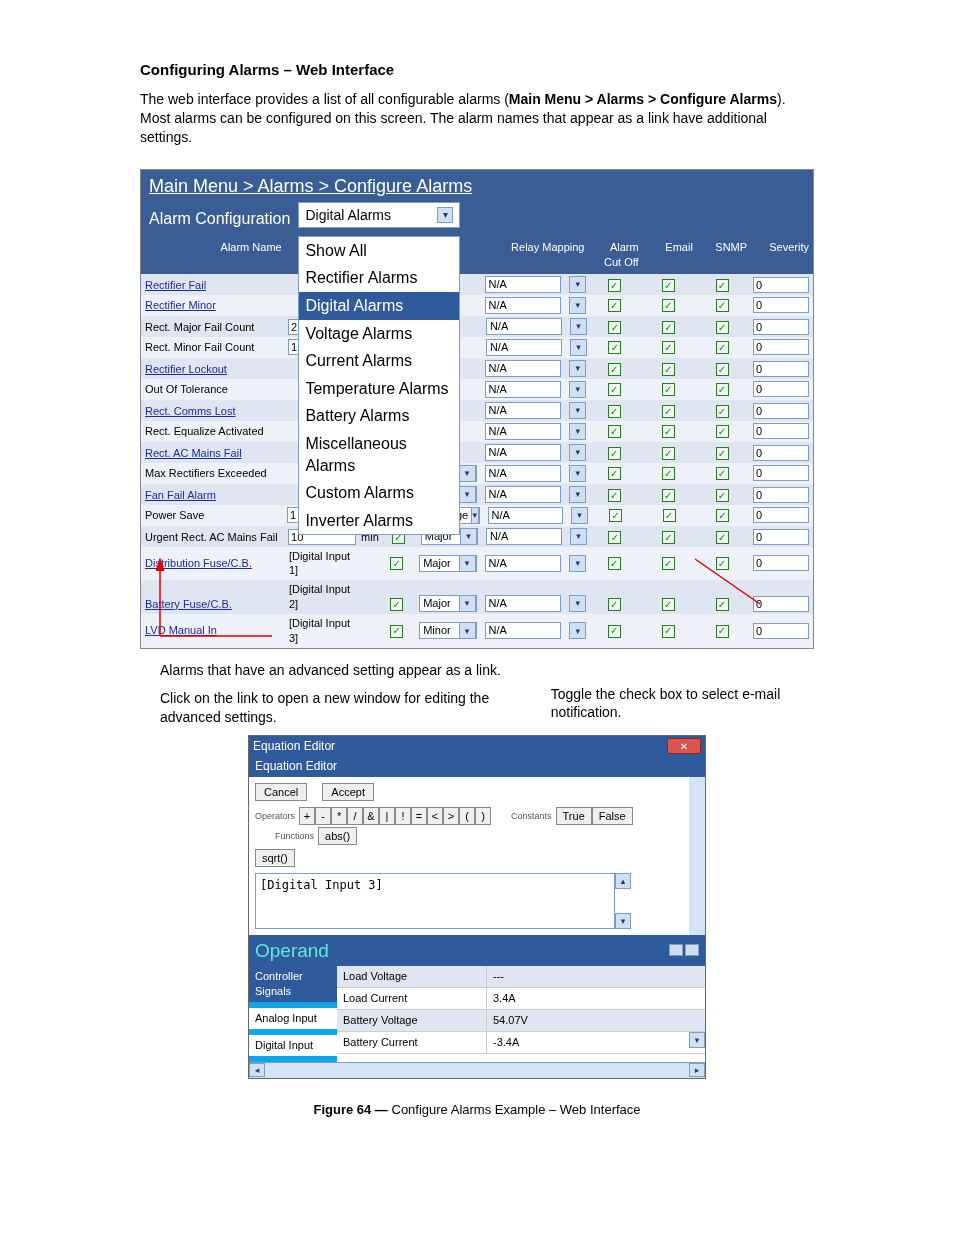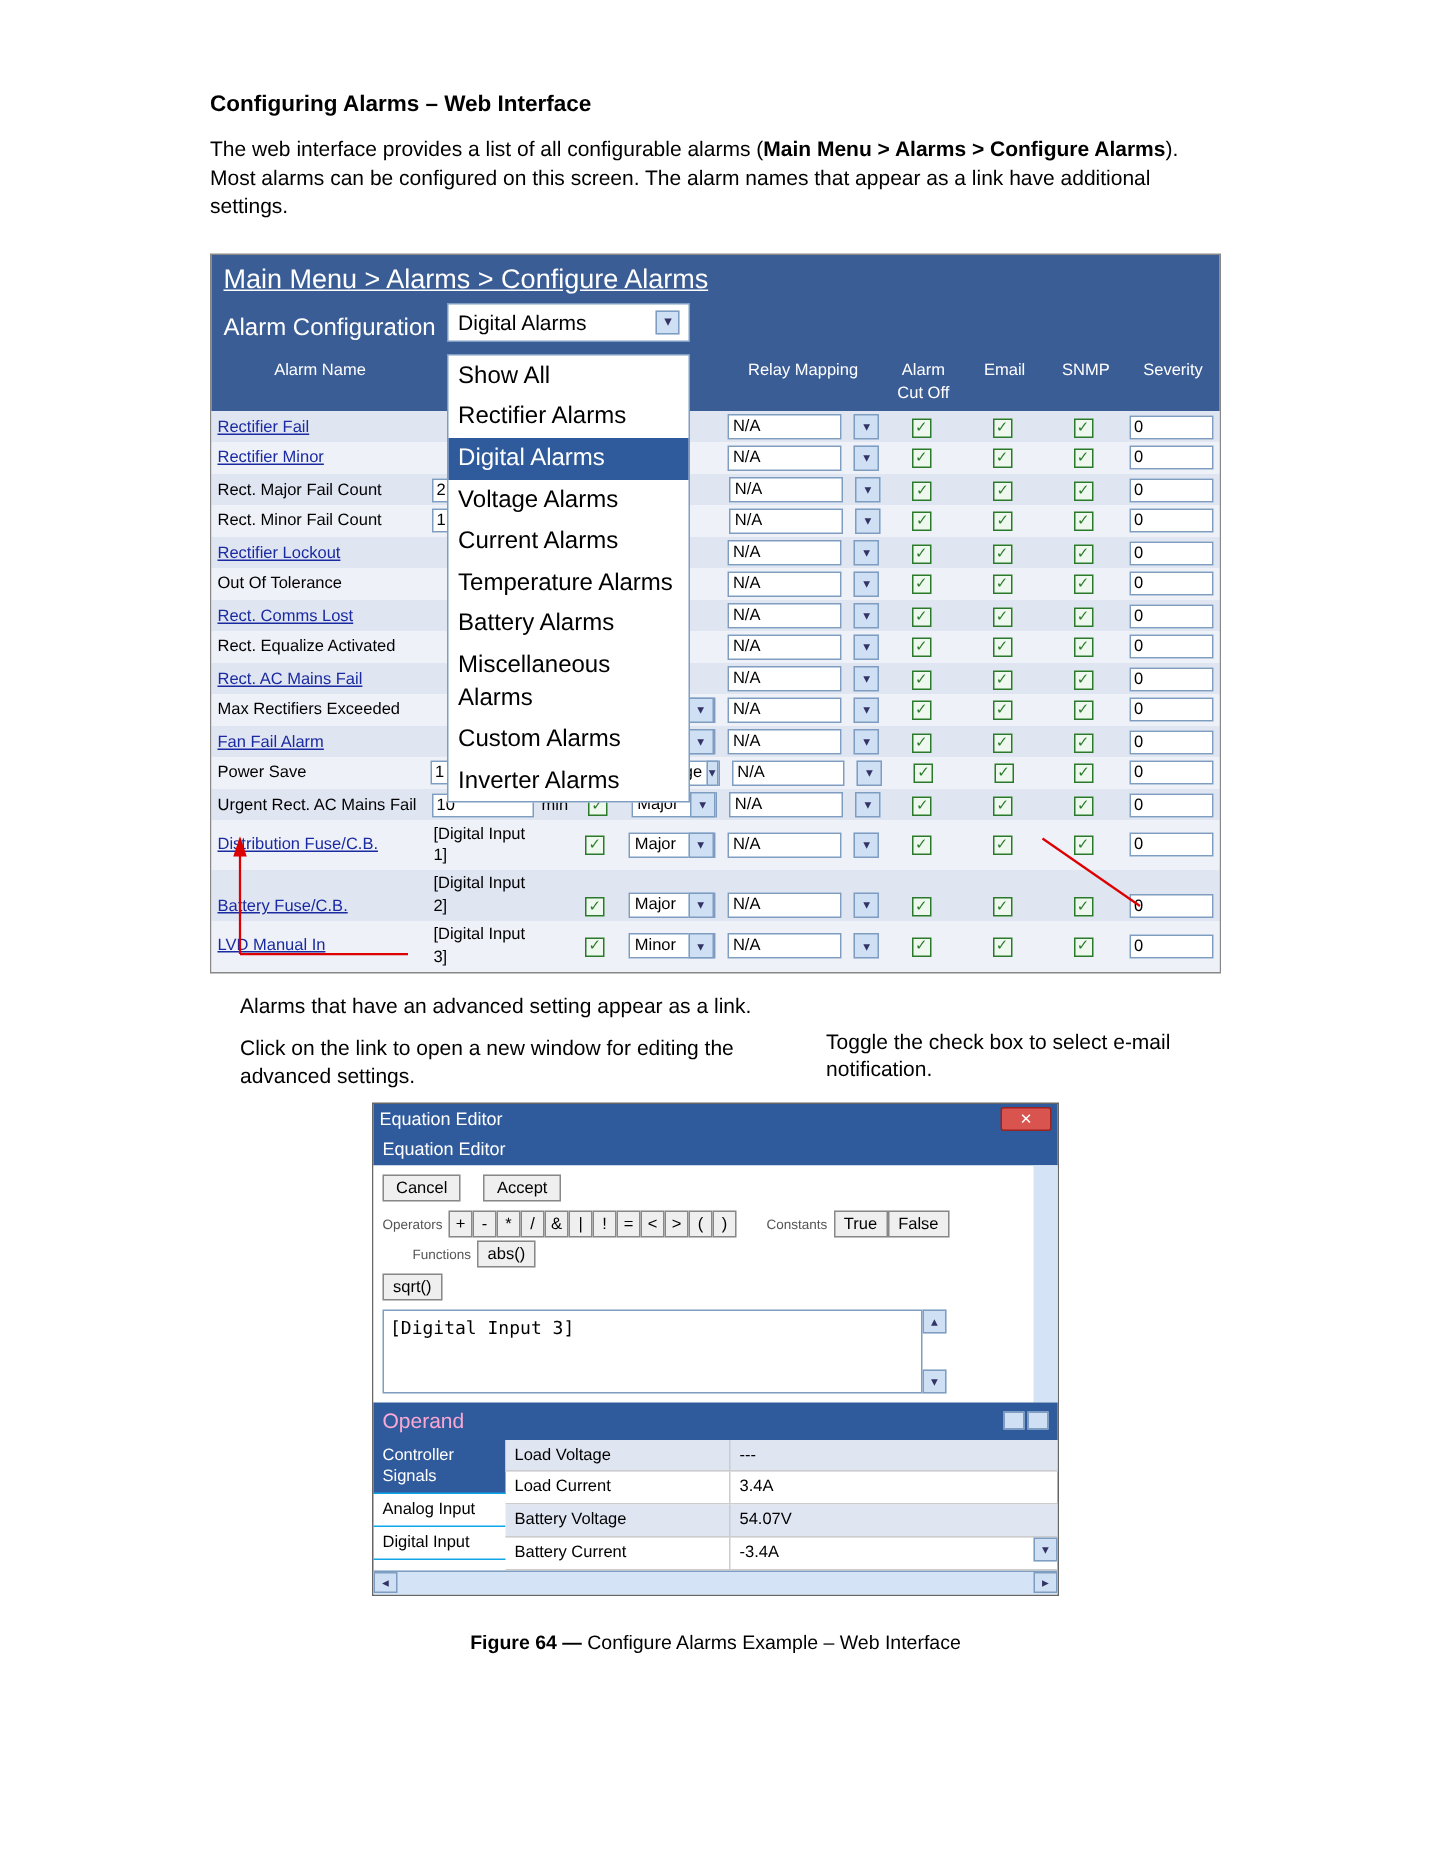--- a/index.html
+++ b/index.html
@@ -73,21 +73,21 @@
   .dd-list div.hl {
     background:#2f5a9b;
     color:#fff;
   }
   .headrow {
     display:flex;
     background:#3b5d96;
     color:#fff;
     font-size:11px;
   }
-  .headrow > div { padding:4px 4px; }
+  .headrow > div { padding:4px 4px;text-align:right; }
   .c-name { width:150px; text-align:center;}
   .c-a1 { width:73px;}
   .c-unit{width:32px;}
   .c-en { width:30px;}
   .c-sevsel{width:68px;}
   .c-relay{width:110px;text-align:center;}
   .c-chk{width:56px;text-align:center;}
   .c-sev{width:64px;text-align:center;}
   .trow {
     display:flex;
@@ -169,28 +169,28 @@
   .eq-ta textarea{
     width:360px;height:56px;border:1px solid #7e9dc0;font-family:monospace;
     font-size:12px;padding:4px;resize:none;
   }
   .eq-ta .scrl{width:16px;display:flex;flex-direction:column;justify-content:space-between;}
   .eq-ta .scrl div{
     height:16px;border:1px solid #7e9dc0;background:#cfe0f4;font-size:9px;
     display:flex;align-items:center;justify-content:center;color:#336;
   }
   .operand-h{
-    background:#2f5a9b;color:#f9a8d4;padding:3px 6px;font-size:14px;
+    background:#2f5a9b;color:#5eead4;padding:3px 6px;font-size:19px;
     display:flex;align-items:center;
   }
   .operand-h span{flex:1;}
   .operand-h .sc{width:14px;height:12px;background:#cfe0f4;border:1px solid #7e9dc0;margin-left:2px;}
   .op-body{display:flex;}
   .op-left{width:88px;}
-  .op-left div{padding:3px 6px;font-size:11px;border-bottom:1px solid #0ea5e9;}
+  .op-left div{padding:3px 6px;font-size:11px;border-bottom:6px solid #0ea5e9;}
   .op-left .act{background:#2f5a9b;color:#fff;}
   .op-right{flex:1;}
   .op-right .r{display:flex;border-bottom:1px solid #ccc;}
   .op-right .r .k{width:150px;padding:3px 6px;font-size:11px;border-right:1px solid #ccc;}
   .op-right .r .v{flex:1;padding:3px 6px;font-size:11px;}
   .op-right .r .vs{width:16px;}
   .op-right .r .vs div{height:16px;border:1px solid #7e9dc0;background:#cfe0f4;font-size:9px;display:flex;align-items:center;justify-content:center;color:#336;}
   .alt{background:#e0e5f2;}
   .hscroll{
     height:16px;background:#d4e3f5;border-top:1px solid #7e9dc0;

